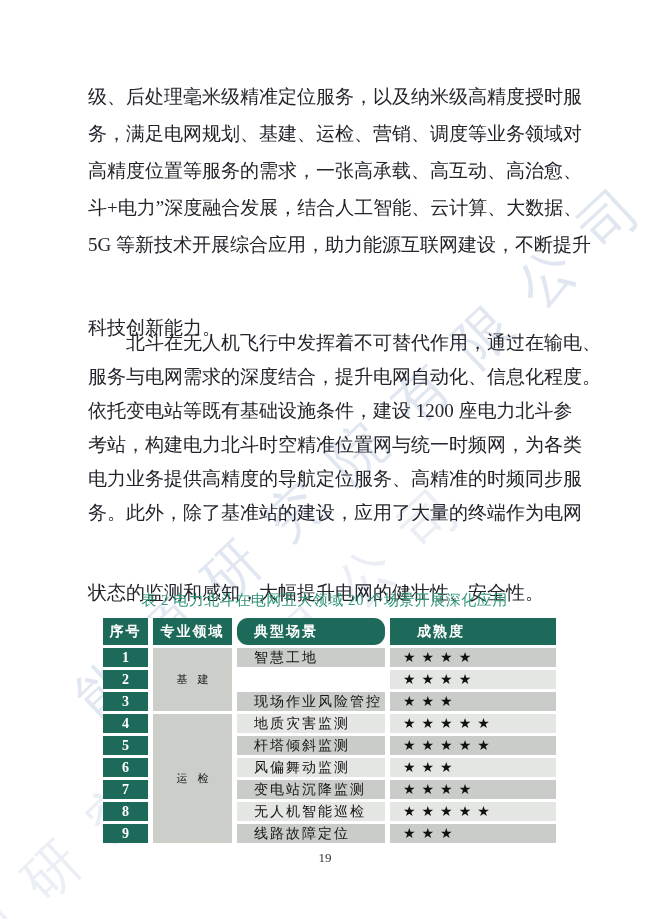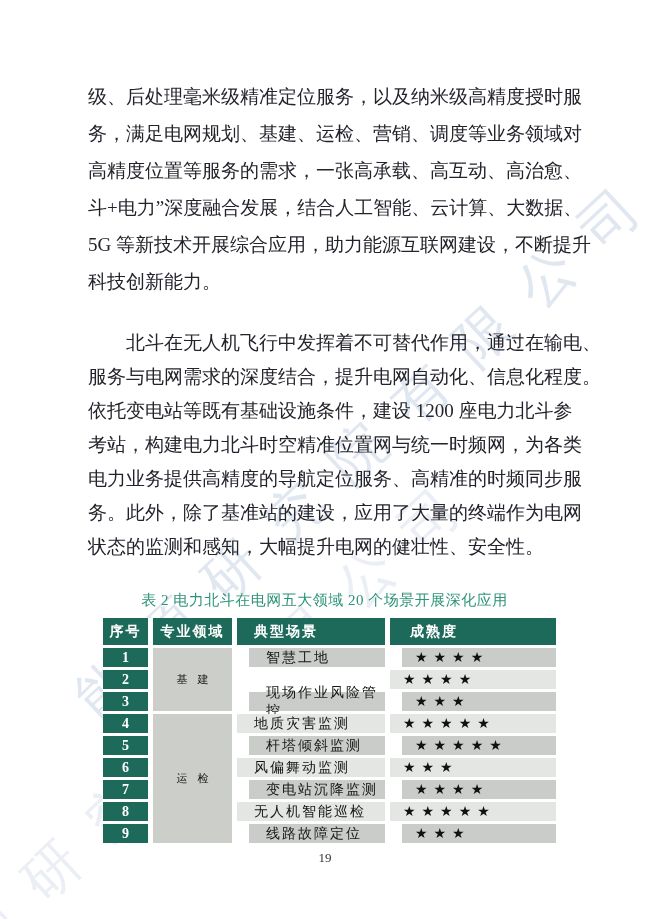--- a/index.html
+++ b/index.html
@@ -23,44 +23,44 @@
   
   .para{position:absolute;left:88px;width:473px;color:var(--body-text);font-size:19px;z-index:1;}
   .para1{top:78px;}
   .para2{top:326px;}
   .para1 .line{height:37px;line-height:37px;}
   .para2 .line{height:34px;line-height:34px;}
   .line{
     text-align:justify;text-align-last:justify;
     white-space:nowrap;overflow:visible;
   }
-  .line.last{text-align-last:left;}
+  .line.last{text-align-last:left;margin-top:46px;}
   .line.indent{padding-left:38px;}
   
   .caption{
     position:absolute;left:88px;top:591px;width:473px;z-index:1;
     text-align:center;font-size:15px;color:var(--caption-green);letter-spacing:.5px;
   }
   
   .grid-table{
     position:absolute;left:103px;top:618px;width:453px;z-index:1;
     display:grid;grid-template-columns:45px 79px 148px 166px;
     grid-template-rows:27px;grid-auto-rows:19px;
     column-gap:5px;row-gap:3px;background:#ffffff;
   }
   .cell{display:flex;align-items:center;}
   .hc{background:var(--green);color:#ffffff;font-weight:bold;font-size:14px;letter-spacing:2px;}
   .hc.c0,.hc.c1{justify-content:center;}
   .hc.c2{padding-left:17px;}
-  .hc.c3{padding-left:20px;text-align:right;}
+  .hc.c3{padding-left:27px;text-align:right;}
   .num{background:var(--green);color:#ffffff;font-weight:bold;font-size:14px;justify-content:center;}
   .field{background:var(--field-gray);color:#151515;font-size:11px;justify-content:center;letter-spacing:10px;padding-left:10px;}
   .scene{font-size:14px;color:#161616;padding-left:17px;letter-spacing:2px;}
   .stars{font-size:14px;color:#111111;padding-left:13px;letter-spacing:6px;}
-  .dark{background:var(--stripe-dark);margin-left:12px;}
+  .dark{background:var(--stripe-dark);}
   .light{background:var(--stripe-light);}
   
   .pagenum{
     position:absolute;left:0;top:850px;width:650px;z-index:1;
     text-align:center;font-size:13px;color:#333333;
   }
 </style>
 </head>
 <body>
 
@@ -84,21 +84,21 @@
       <div class="line">电力业务提供高精度的导航定位服务、高精准的时频同步服</div>
       <div class="line">务。此外，除了基准站的建设，应用了大量的终端作为电网</div>
       <div class="line last">状态的监测和感知，大幅提升电网的健壮性、安全性。</div>
     </div>
 
   <div class="caption">表 2  电力北斗在电网五大领域 20 个场景开展深化应用</div>
 
   <div class="grid-table">
       <div class="cell hc c0" style="grid-area: 1 / 1;">序号</div>
       <div class="cell hc c1" style="grid-area: 1 / 2;">专业领域</div>
-      <div class="cell hc c2" style="grid-area: 1 / 3;">典型场景</div>
+      <div class="cell hc c2" style="grid-area: 1 / 3; border-radius: 11px;">典型场景</div>
       <div class="cell hc c3" style="grid-area: 1 / 4;">成熟度</div>
       <div class="cell field" style="grid-area: 2 / 2 / span 3;">基建</div>
       <div class="cell num" style="grid-area: 2 / 1;">1</div>
       <div class="cell scene dark" style="grid-area: 2 / 3;">智慧工地</div>
       <div class="cell stars dark" style="grid-area: 2 / 4;">★★★★</div>
       <div class="cell num" style="grid-area: 3 / 1;">2</div>
       <div class="cell stars light" style="grid-area: 3 / 4;">★★★★</div>
       <div class="cell num" style="grid-area: 4 / 1;">3</div>
       <div class="cell scene dark" style="grid-area: 4 / 3; font-family: Liberation Serif, serif;">现场作业风险管控</div>
       <div class="cell stars dark" style="grid-area: 4 / 4;">★★★</div>

